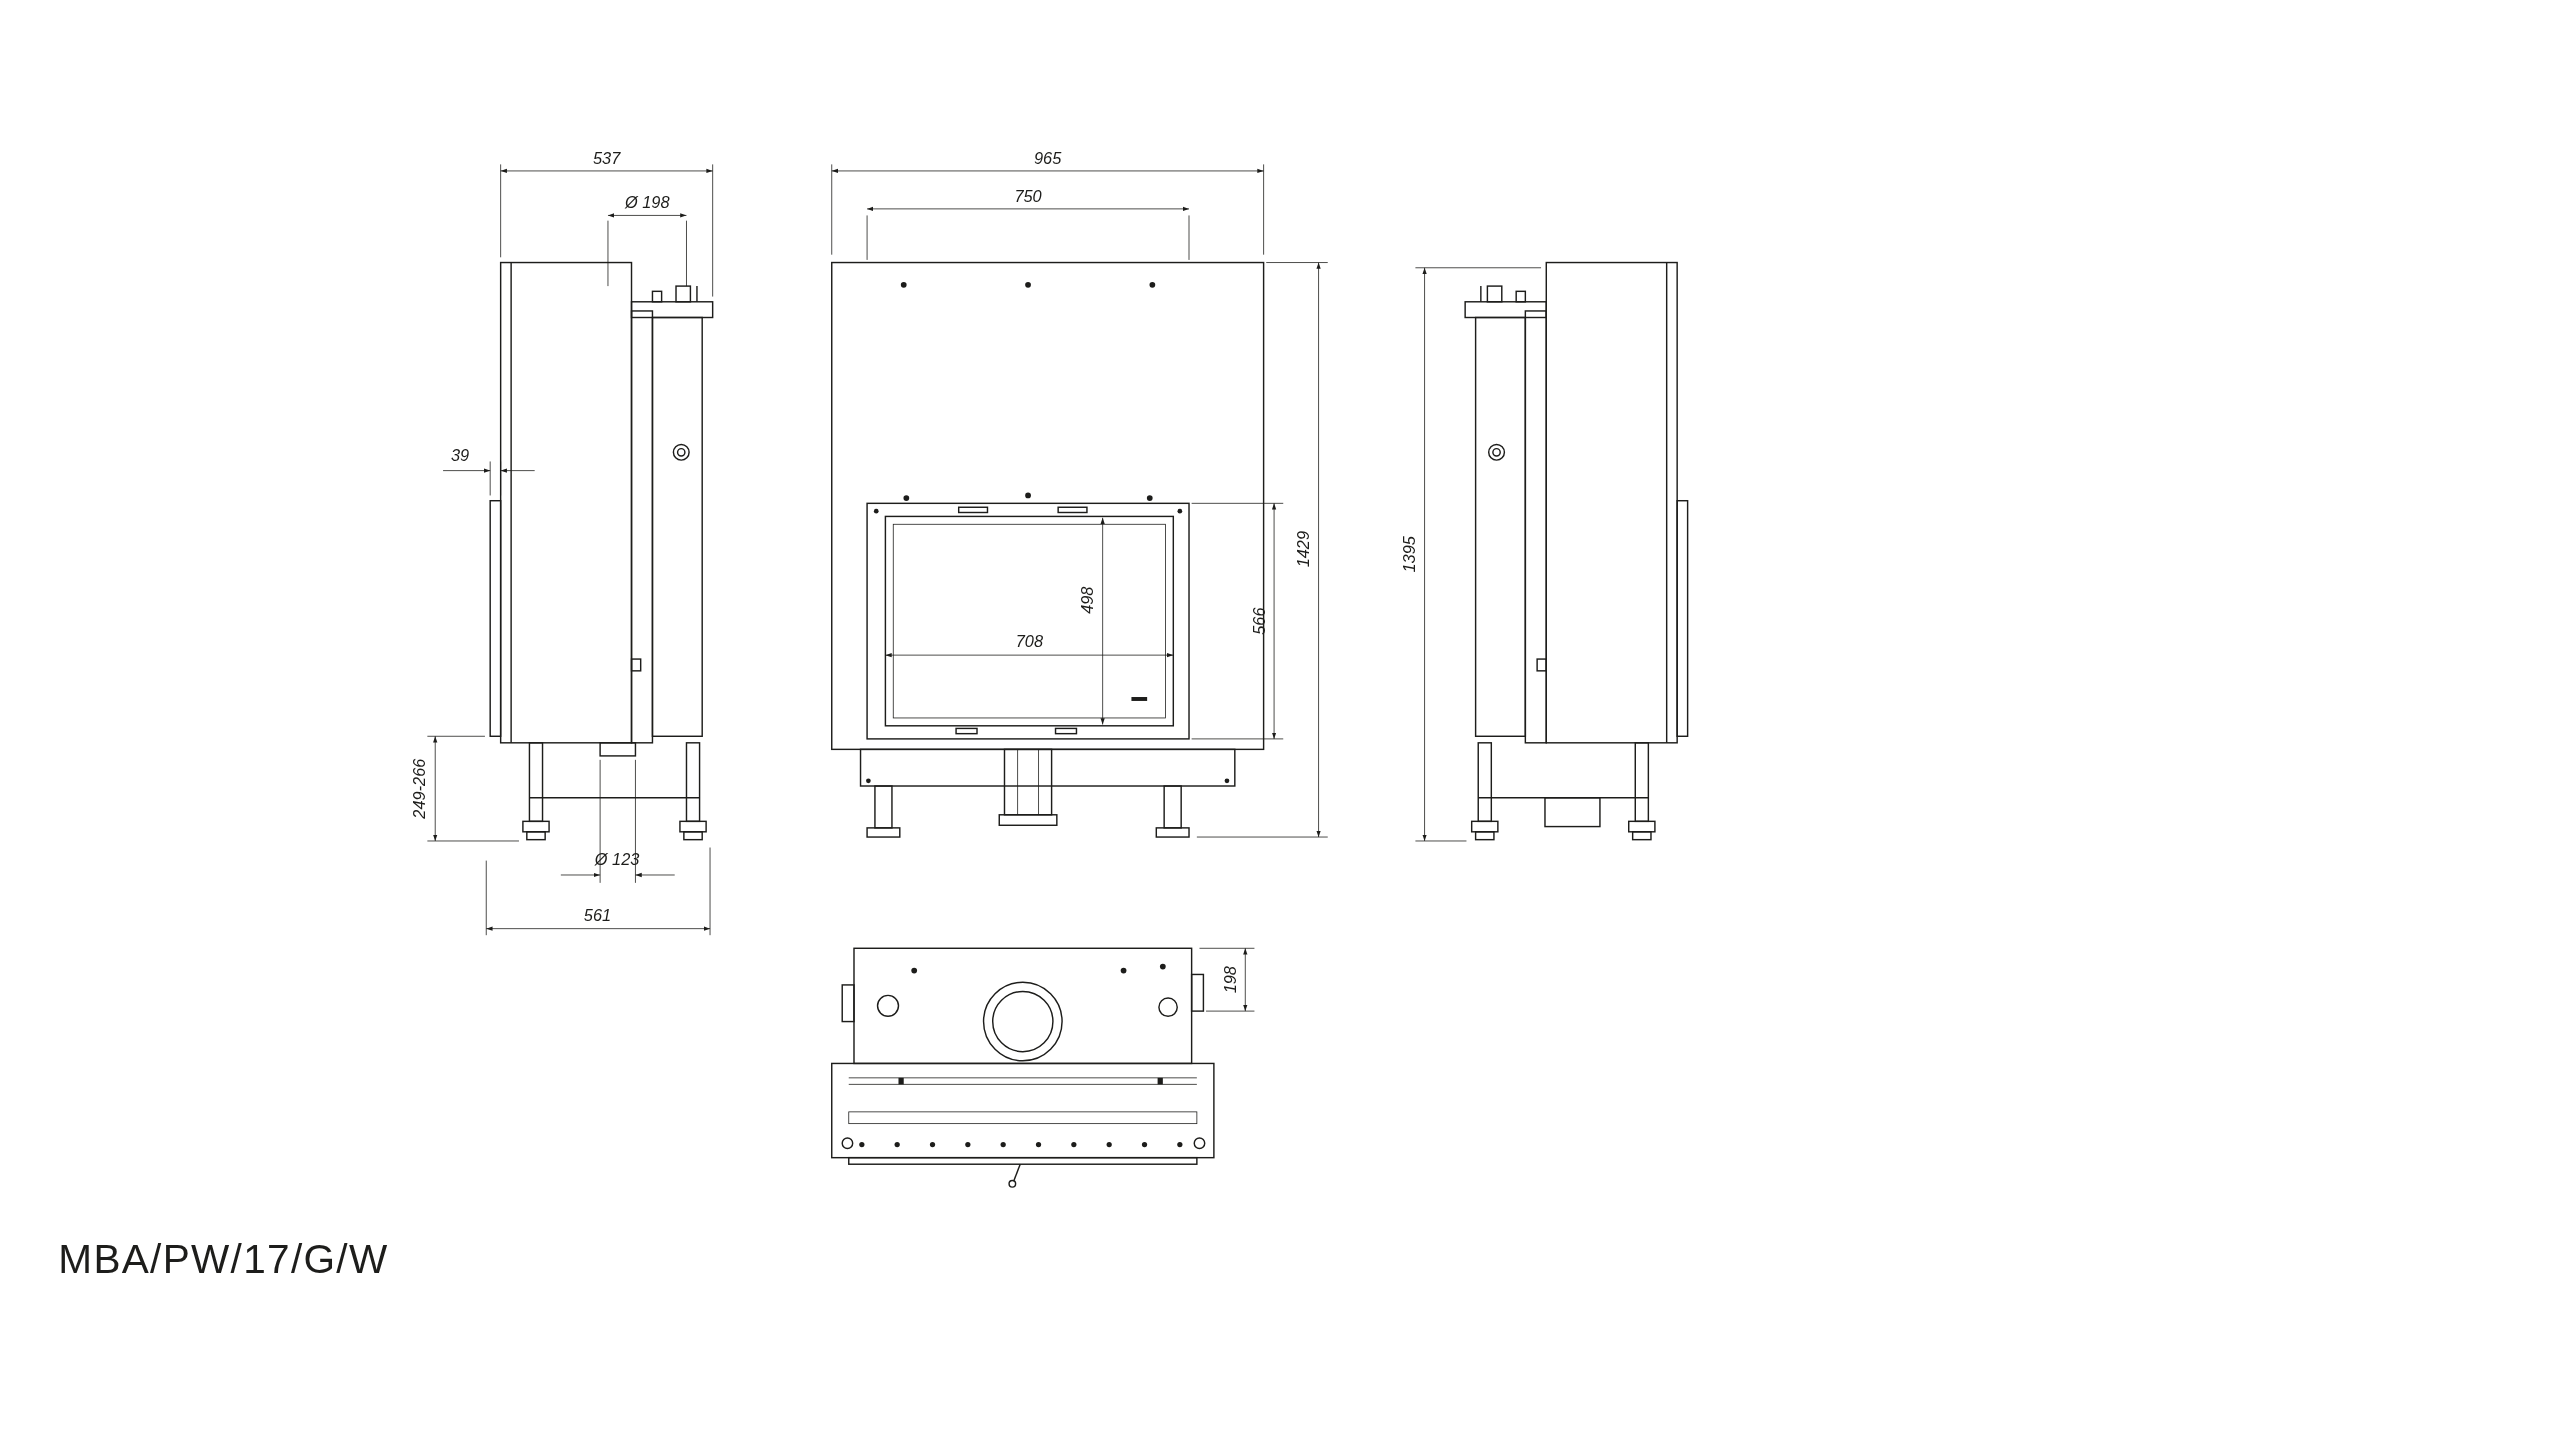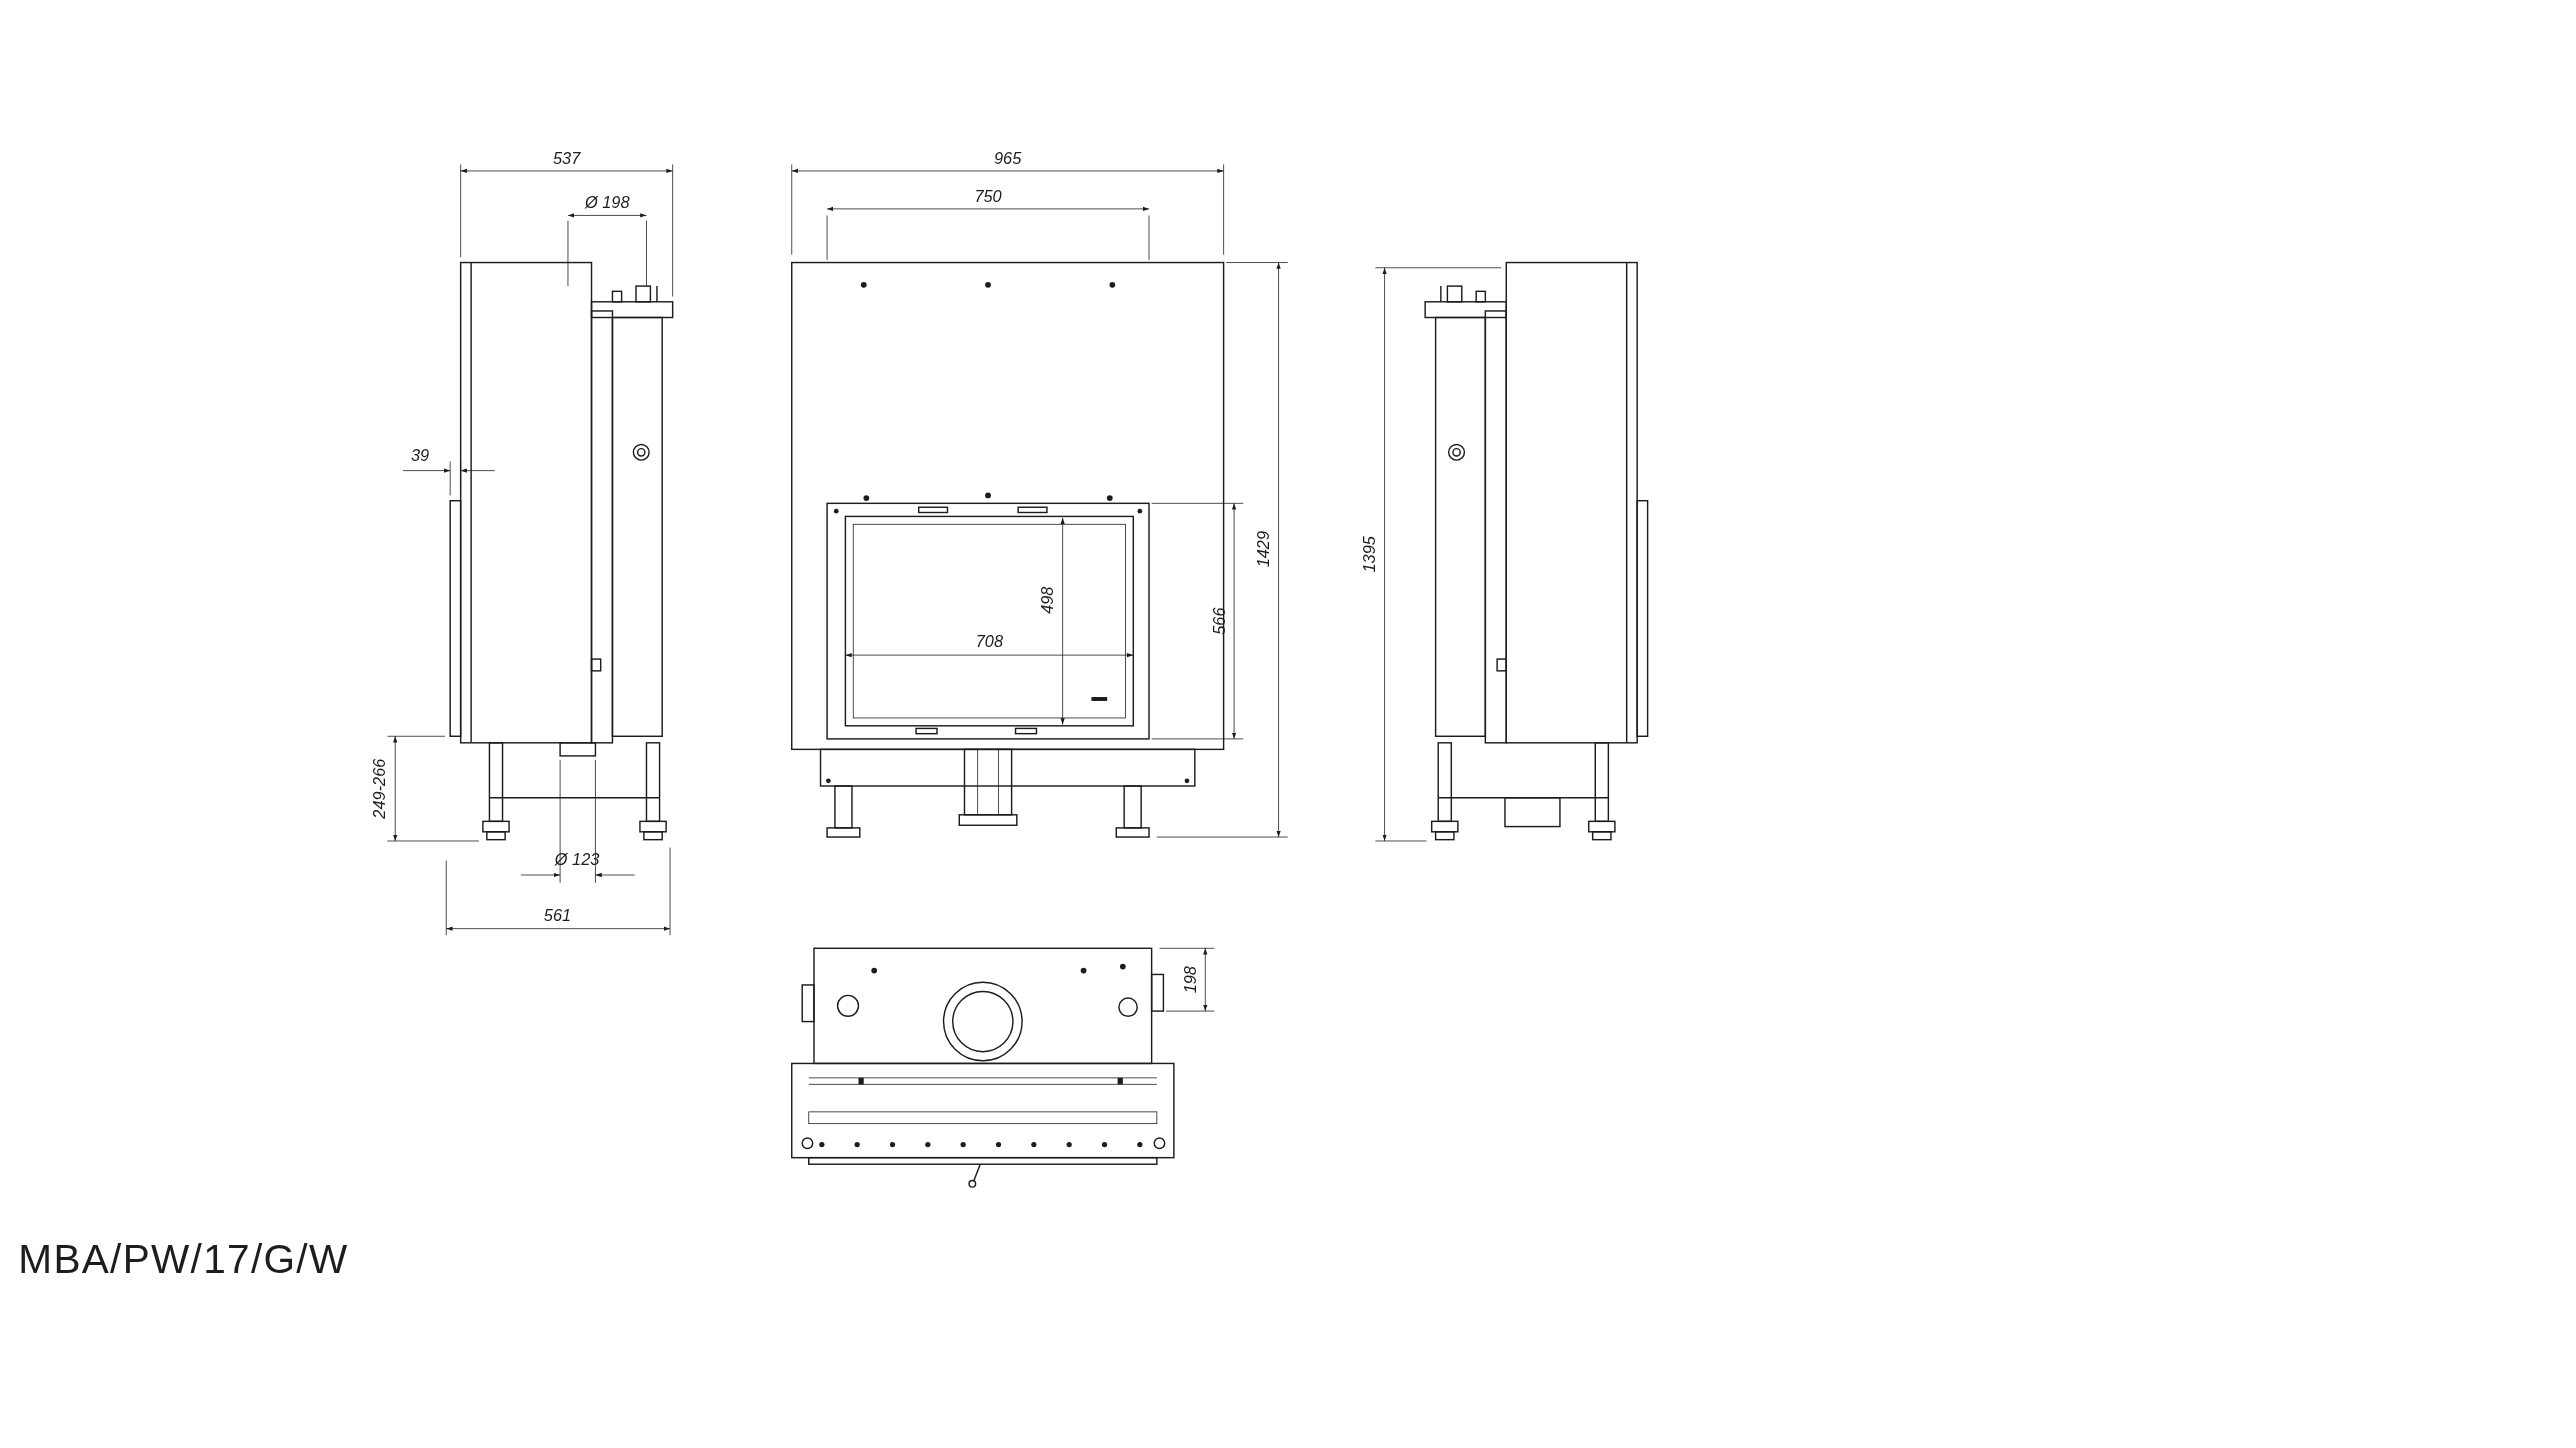--- a/index.html
+++ b/index.html
@@ -1,16 +1,16 @@
 <!DOCTYPE html>
 <html style="--ink: #1d1d1b;font-size:9.5px"><head>
 <meta charset="utf-8">
 <style>
   html,body{margin:0;padding:0;background:#ffffff;}
-  .canvas{position:relative;width:2052px;height:1449px;background:#fff;overflow:hidden;}
+  .canvas{position:relative;width:2052px;height:1449px;background:#fff;overflow:hidden;margin-left:40px;}
   svg{display:block;width:100%;height:100%;}
   .ln{fill:none;stroke:var(--ink,#1d1d1b);stroke-width:1.1;stroke-linecap:butt;}
   .thin{fill:none;stroke:var(--ink,#1d1d1b);stroke-width:0.6;}
   .fl{fill:var(--ink,#1d1d1b);stroke:none;}
   .dim{font:italic 12.5px "Liberation Sans",sans-serif;fill:var(--ink,#1d1d1b);text-anchor:middle;}
   .ttl{font:31px "Liberation Sans",sans-serif;fill:var(--ink,#1d1d1b);letter-spacing:1px;}
 </style>
 </head>
 <body>
 

